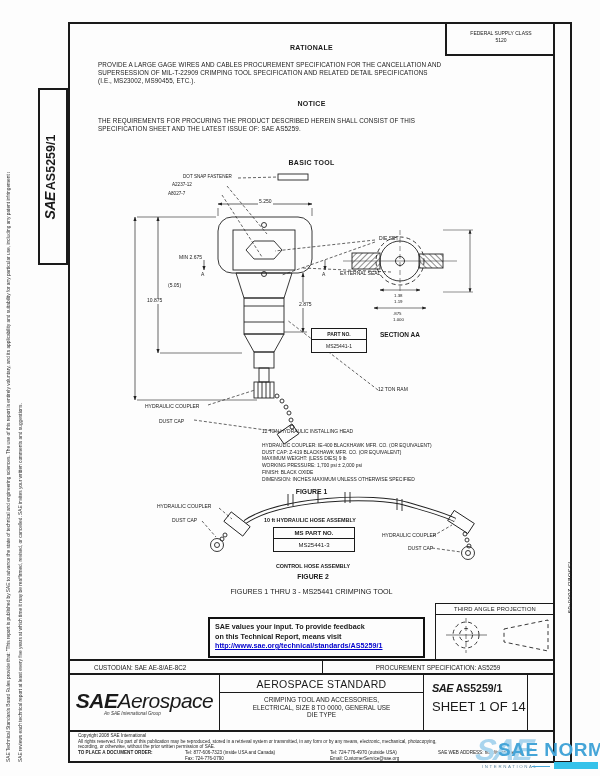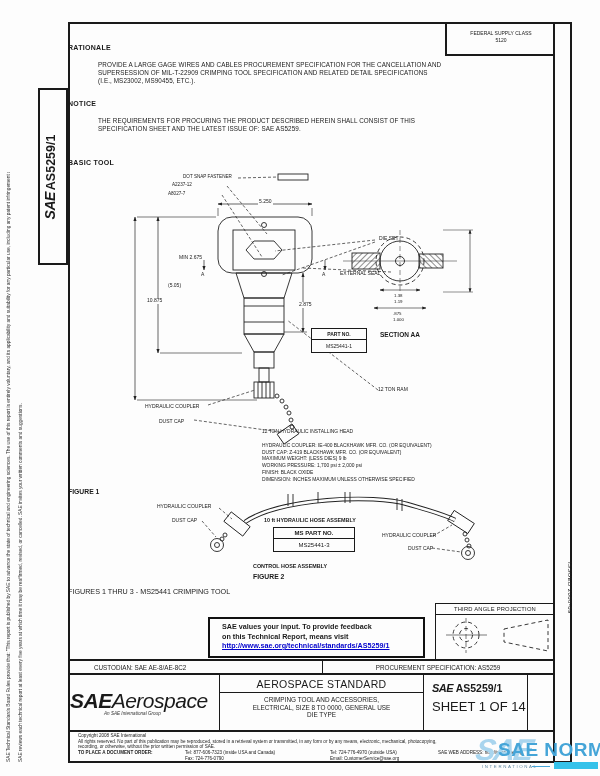--- a/index.html
+++ b/index.html
@@ -1,43 +1,43 @@
 <!DOCTYPE html>
 <html><head>
 <meta charset="utf-8">
 <style>
   html,body{margin:0;padding:0;background:#e8e8e8;}
   .page{position:relative;width:600px;height:776px;background:#fdfdfd;overflow:hidden;
         font-family:"Liberation Sans",sans-serif;color:#1a1a1a;}
   .lbl{position:absolute;font-size:5px;line-height:1.15;white-space:nowrap;color:#1a1a1a;}
   .lbl.bg{background:#fdfdfd;padding:0 1px;}
-  .ctr{text-align:left;}
+  .ctr{text-align:center;}
   .hd{position:absolute;font-size:7px;font-weight:bold;letter-spacing:.3px;}
   .body-line{position:absolute;font-size:6.3px;line-height:7.6px;letter-spacing:.1px;white-space:nowrap;}
   .frame{position:absolute;left:68px;top:22px;width:487px;height:741px;border:2px solid #1a1a1a;box-sizing:border-box;}
   .right-strip{position:absolute;left:555px;top:22px;width:17px;height:741px;border:2px solid #1a1a1a;border-left:none;box-sizing:border-box;}
   .fsc-box{position:absolute;left:445px;top:22px;width:110px;height:34px;border-left:2px solid #1a1a1a;border-bottom:2px solid #1a1a1a;box-sizing:border-box;font-size:5px;text-align:center;padding-top:8px;line-height:6.5px;}
   .left-tab{position:absolute;left:38px;top:88px;width:30px;height:177px;border:2px solid #1a1a1a;box-sizing:border-box;}
   .left-tab-inner{position:absolute;left:50%;top:50%;width:170px;height:22px;transform:translate(-50%,-50%) rotate(-90deg);display:flex;align-items:baseline;justify-content:center;white-space:nowrap;}
   .sae-logo{font-style:italic;font-weight:900;letter-spacing:-.5px;}
   .vert-disc{position:absolute;transform-origin:0 0;transform:rotate(-90deg);font-size:4.8px;color:#333;white-space:nowrap;overflow:hidden;}
   .issued{position:absolute;left:573px;top:562px;width:96px;transform-origin:0 0;transform:rotate(90deg);font-size:6px;letter-spacing:.4px;color:#222;}
   svg.draw{position:absolute;}
   .ptable{position:absolute;border:1px solid #1a1a1a;background:#fdfdfd;text-align:center;font-size:5px;}
   .ptable .ph{border-bottom:1px solid #1a1a1a;font-weight:bold;padding:2px 1px;}
   .ptable .pv{padding:3px 1px;}
   .proj-box{position:absolute;left:435px;top:603px;width:120px;height:57px;border:1.5px solid #1a1a1a;box-sizing:border-box;}
   .proj-title{font-size:5.8px;text-align:center;border-bottom:1.2px solid #1a1a1a;padding:2px 0;letter-spacing:.2px;}
-  .fb-box{position:absolute;left:208px;top:617px;width:217px;height:41px;border:2.5px solid #111;box-sizing:border-box;padding:3px 12px;font-size:7.2px;font-weight:bold;line-height:9.5px;}
+  .fb-box{position:absolute;left:208px;top:617px;width:217px;height:41px;border:2.5px solid #111;box-sizing:border-box;padding:3px 5px;font-size:7.2px;font-weight:bold;line-height:9.5px;}
   .fb-box a{color:#0000cc;text-decoration:underline;}
   .admin-row{position:absolute;left:68px;top:659px;width:487px;height:16px;border:2px solid #1a1a1a;box-sizing:border-box;display:flex;font-size:6.3px;}
   .admin-row .c1{width:252px;padding-left:24px;display:flex;align-items:center;box-sizing:border-box;}
   .admin-row .c2{flex:1;border-left:1.6px solid #1a1a1a;display:flex;align-items:center;justify-content:center;}
   .title-block{position:absolute;left:68px;top:673px;width:487px;height:59px;border:2px solid #1a1a1a;box-sizing:border-box;display:flex;}
-  .tb-c1{width:150px;border-right:1.6px solid #1a1a1a;box-sizing:border-box;display:flex;flex-direction:column;justify-content:center;}
+  .tb-c1{width:150px;border-right:1.6px solid #1a1a1a;box-sizing:border-box;display:flex;flex-direction:column;align-items:center;justify-content:center;}
   .tb-c2{width:204px;border-right:1.6px solid #1a1a1a;box-sizing:border-box;display:flex;flex-direction:column;}
   .tb-c3{width:104px;border-right:1.6px solid #1a1a1a;box-sizing:border-box;padding:7px 0 0 8px;}
   .tb-c4{flex:1;}
   .tb-kind{font-size:10.5px;font-weight:normal;text-align:center;border-bottom:1.6px solid #1a1a1a;padding:3px 0 2px;letter-spacing:.3px;}
   .tb-title{font-size:6.4px;text-align:center;line-height:7.6px;padding-top:3px;}
   .aero-line1{font-size:21px;line-height:21px;white-space:nowrap;}
   .aero-name{font-style:italic;font-weight:400;letter-spacing:-.5px;}
   .aero-sub{font-size:4.6px;font-style:italic;align-self:flex-start;margin-left:34px;color:#333;}
   .docnum{font-size:10.5px;font-weight:bold;white-space:nowrap;}
   .sheet{font-size:13px;margin-top:5px;}

